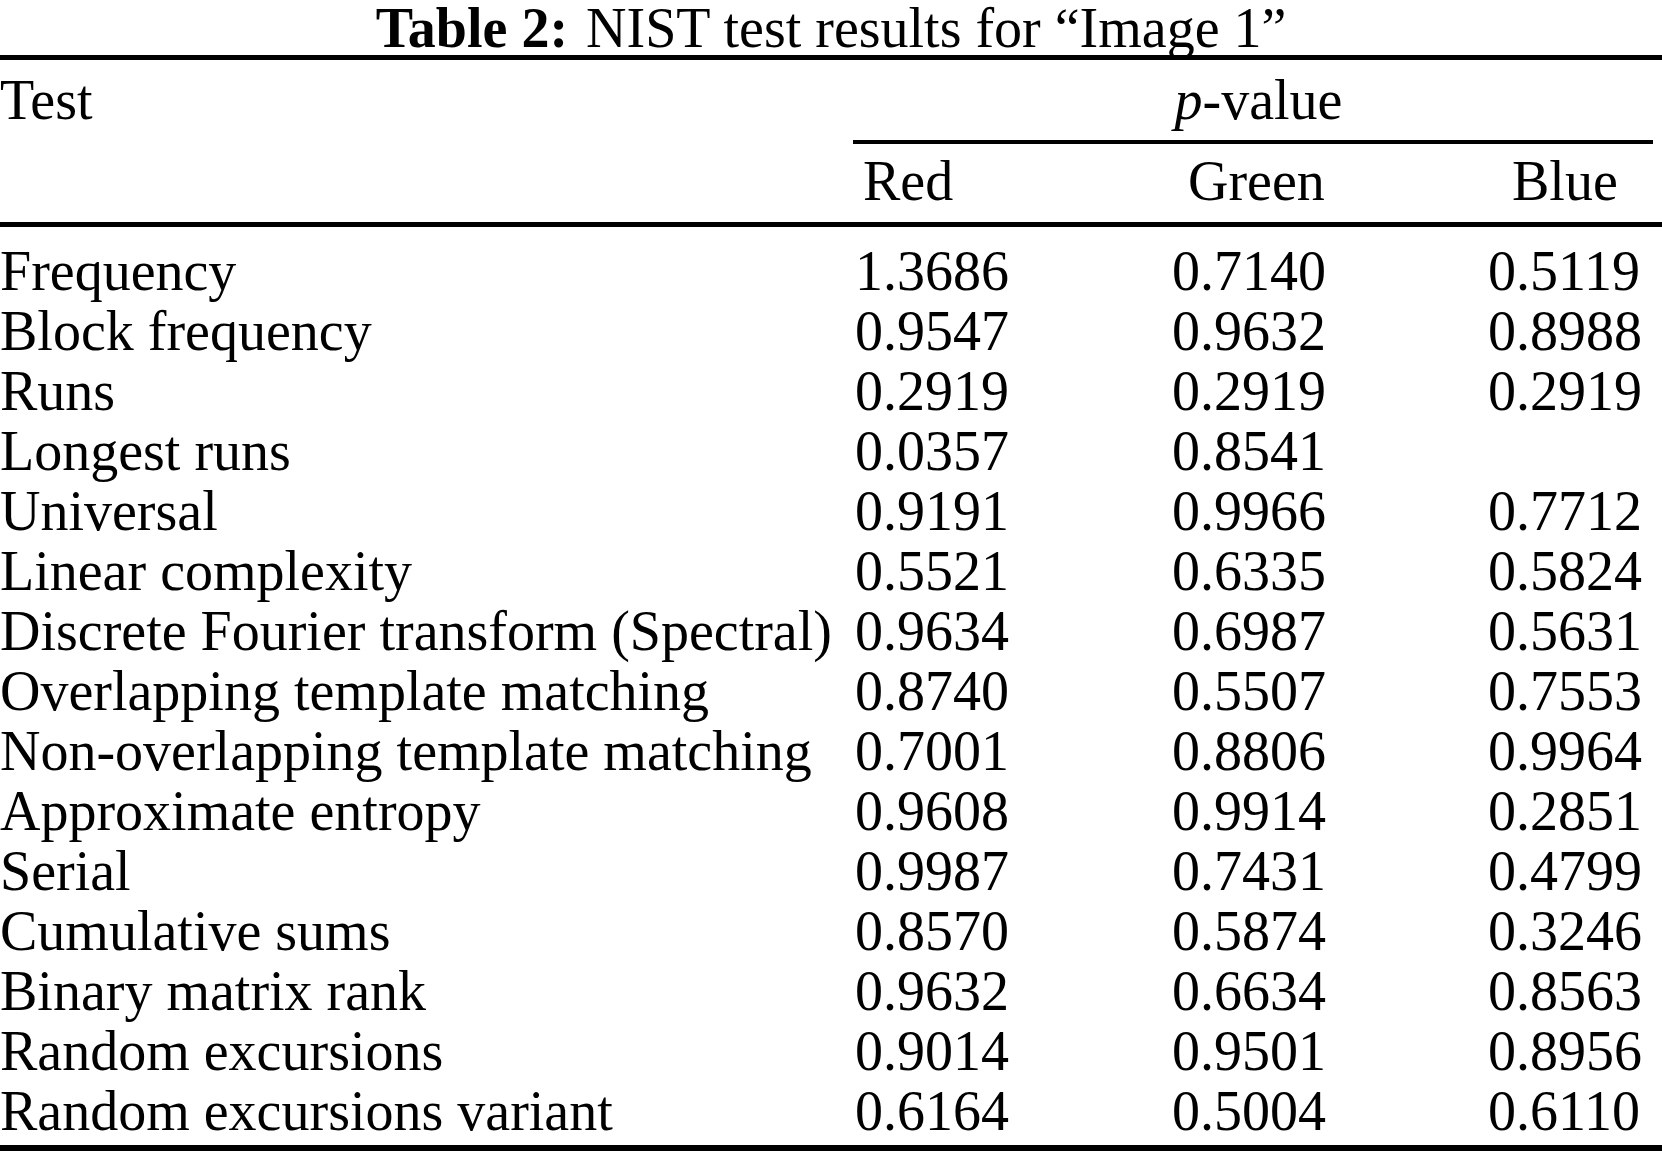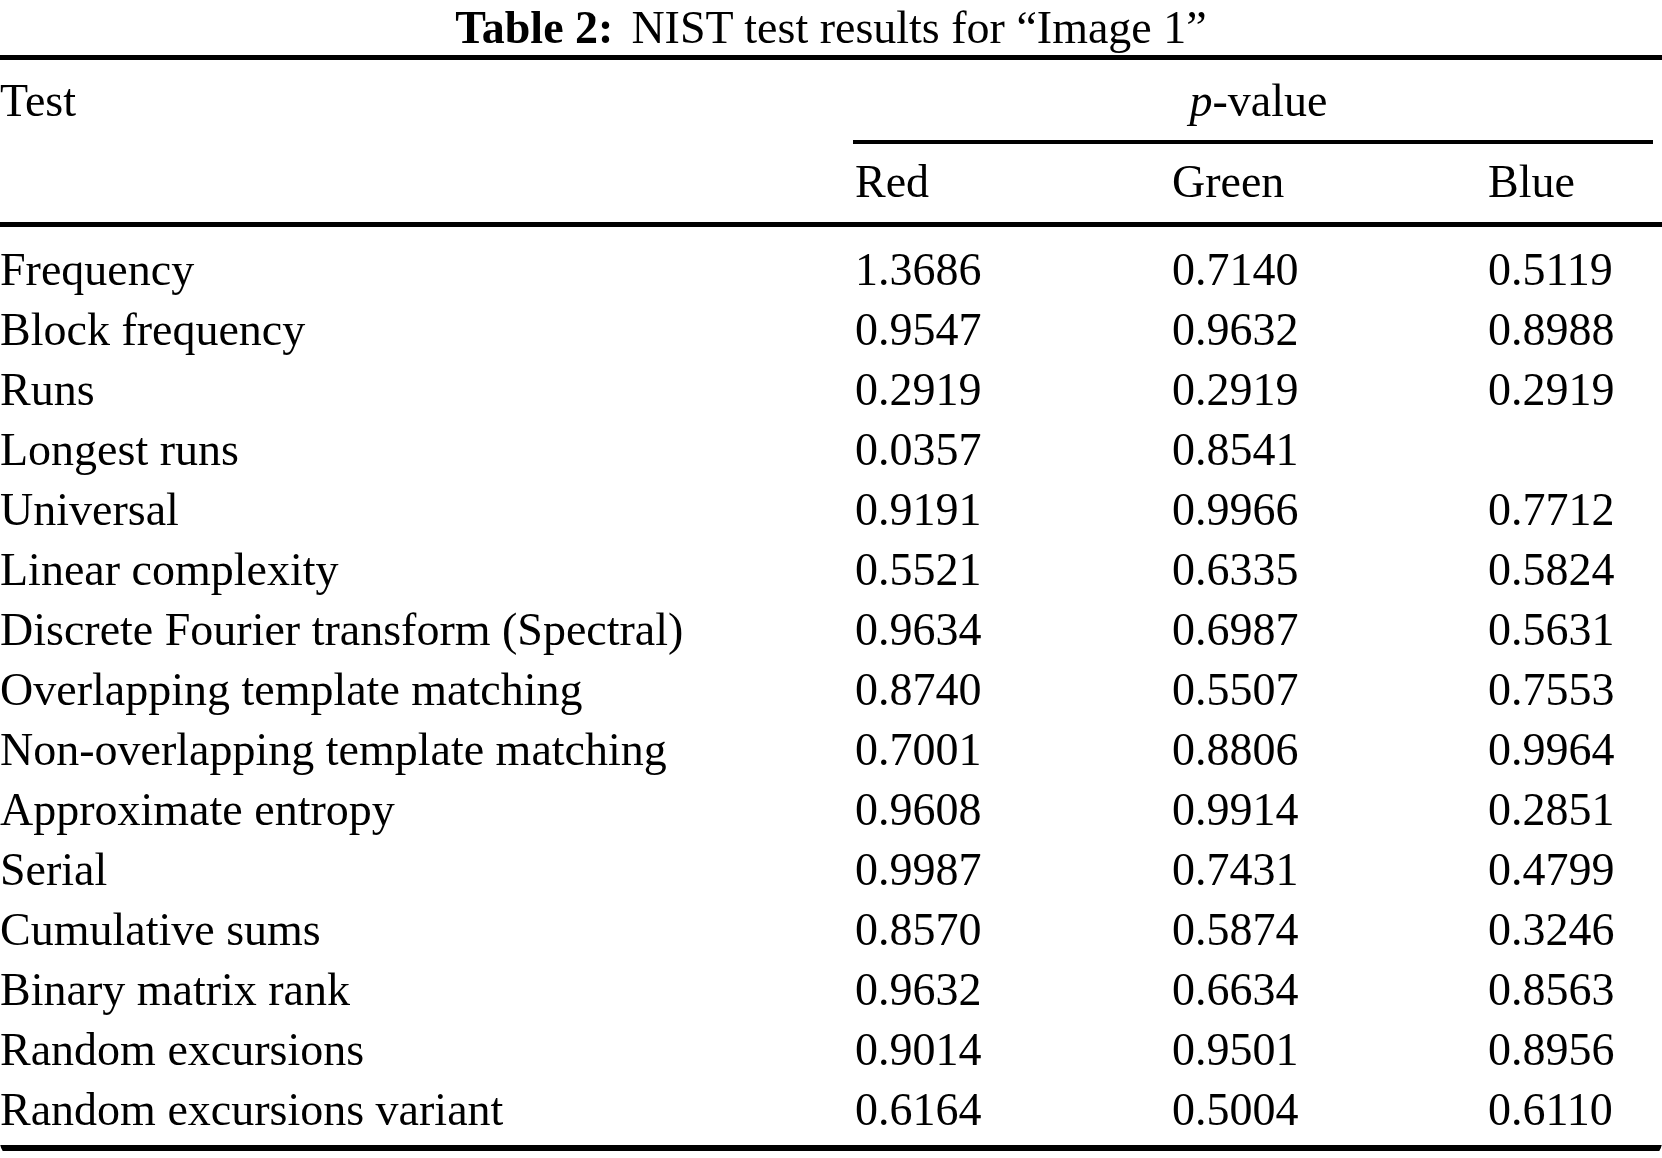--- a/index.html
+++ b/index.html
@@ -7,23 +7,22 @@
     padding: 0;
     background: #ffffff;
   }
   .page {
     position: relative;
     width: 1662px;
     height: 1158px;
     background: #ffffff;
     color: #000000;
     font-family: "Liberation Serif", "DejaVu Serif", serif;
-    font-size: 46px;
+    font-size: 56px;
     overflow: hidden;
-    border-radius: 16px;
   }
   
   .caption {
     height: 55px;
     display: flex;
     justify-content: center;
     align-items: center;
     white-space: nowrap;
   }
   .caption-label {
@@ -49,21 +48,21 @@
     white-space: nowrap;
     overflow: visible;
   }
   .test-cell { padding-left: 0; }
   
   .thead {
     position: relative;
     height: 162px;
   }
   .hrow-a { height: 80px; }
-  .hrow-b { height: 82px; }
+  .hrow-b { height: 82px; gap: 8px; }
   .pvalue-cell {
     grid-column: 2 / 5;
     text-align: center;
   }
   .cmidrule {
     position: absolute;
     left: 853px;
     top: 80px;
     width: 800px;
     height: 4px;

